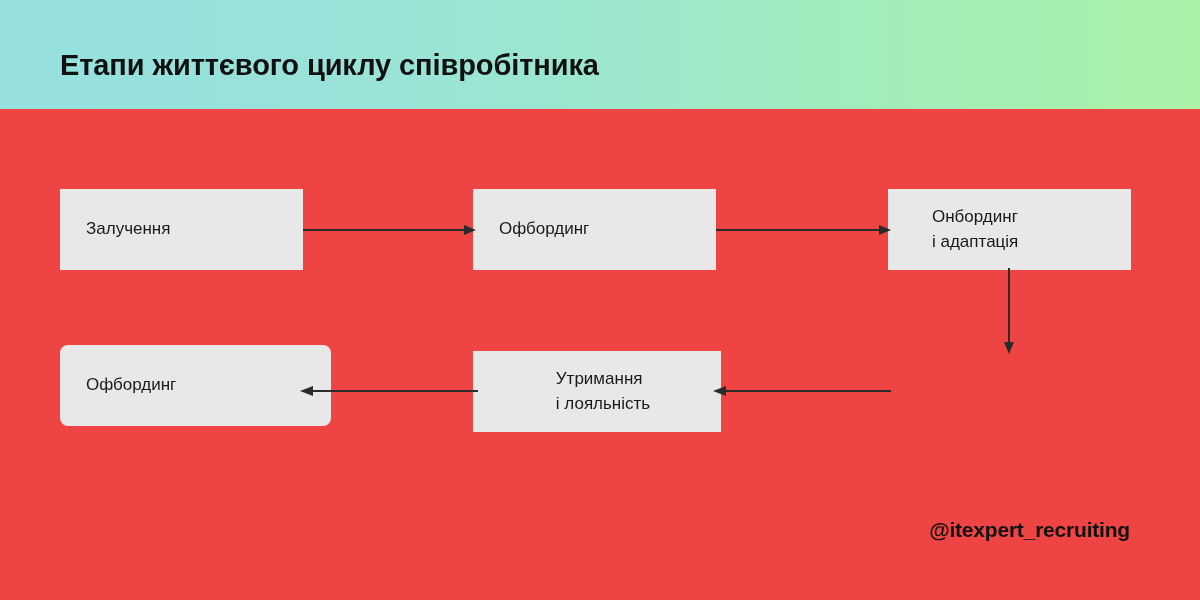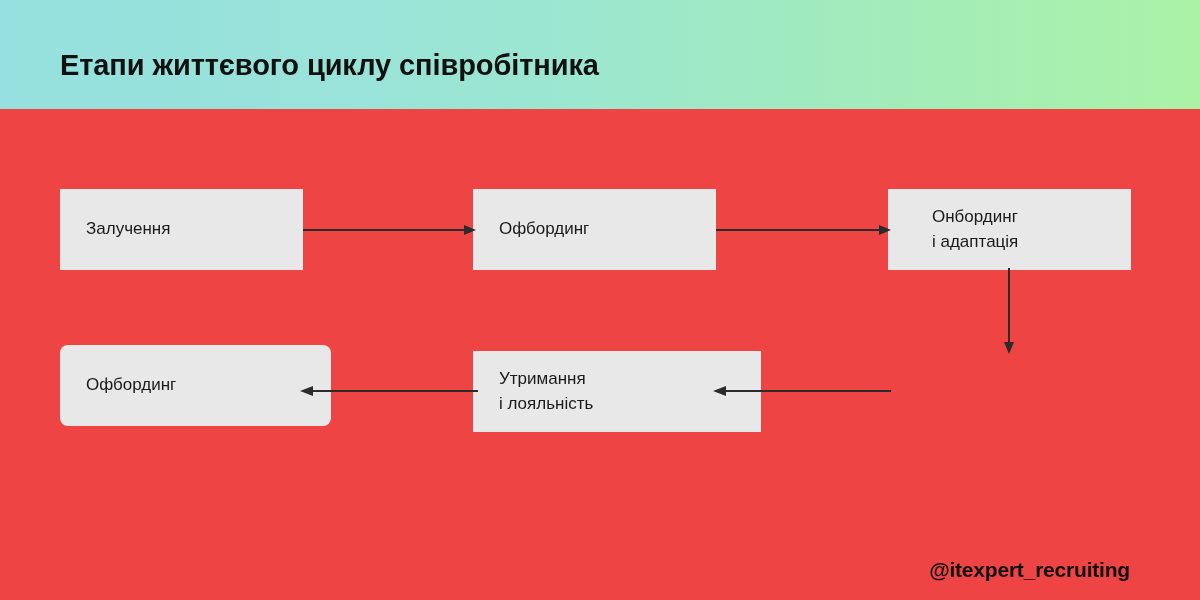--- a/index.html
+++ b/index.html
@@ -76,21 +76,21 @@
     font-weight: 400;
   }
 
   
   #node-attraction  { left: 60px;  top: 80px;  width: 243px; height: 81px; }
   #node-recruiting  { left: 473px; top: 80px;  width: 243px; height: 81px; }
   #node-onboarding  { left: 888px; top: 80px;  width: 243px; height: 81px; padding-left: 44px; }
 
   
   #node-offboarding { left: 60px;  top: 236px; width: 271px; height: 81px; border-radius: 8px; }
-  #node-retention   { left: 473px; top: 242px; width: 288px; height: 81px; }
+  #node-retention   { left: 473px; top: 242px; width: 248px; height: 81px; justify-content: center; }
   #node-ld          { left: 888px; top: 242px; width: 243px; height: 81px; }
 
   
   .connector {
     position: absolute;
     overflow: visible;
   }
   .connector line,
   .connector path {
     stroke: #2B2B2B;
@@ -108,21 +108,20 @@
   
   #handle {
     position: absolute;
     right: 70px;
     top: 409px;
     font-size: 21px;
     font-weight: bold;
     color: #111111;
     letter-spacing: -0.2px;
     white-space: nowrap;
-    margin-top: 40px;
   }
 </style>
 </head>
 <body>
 
 <div id="slide">
 
   <div id="header-band">
     <div id="page-title">Етапи життєвого циклу співробітника</div>
   </div>

